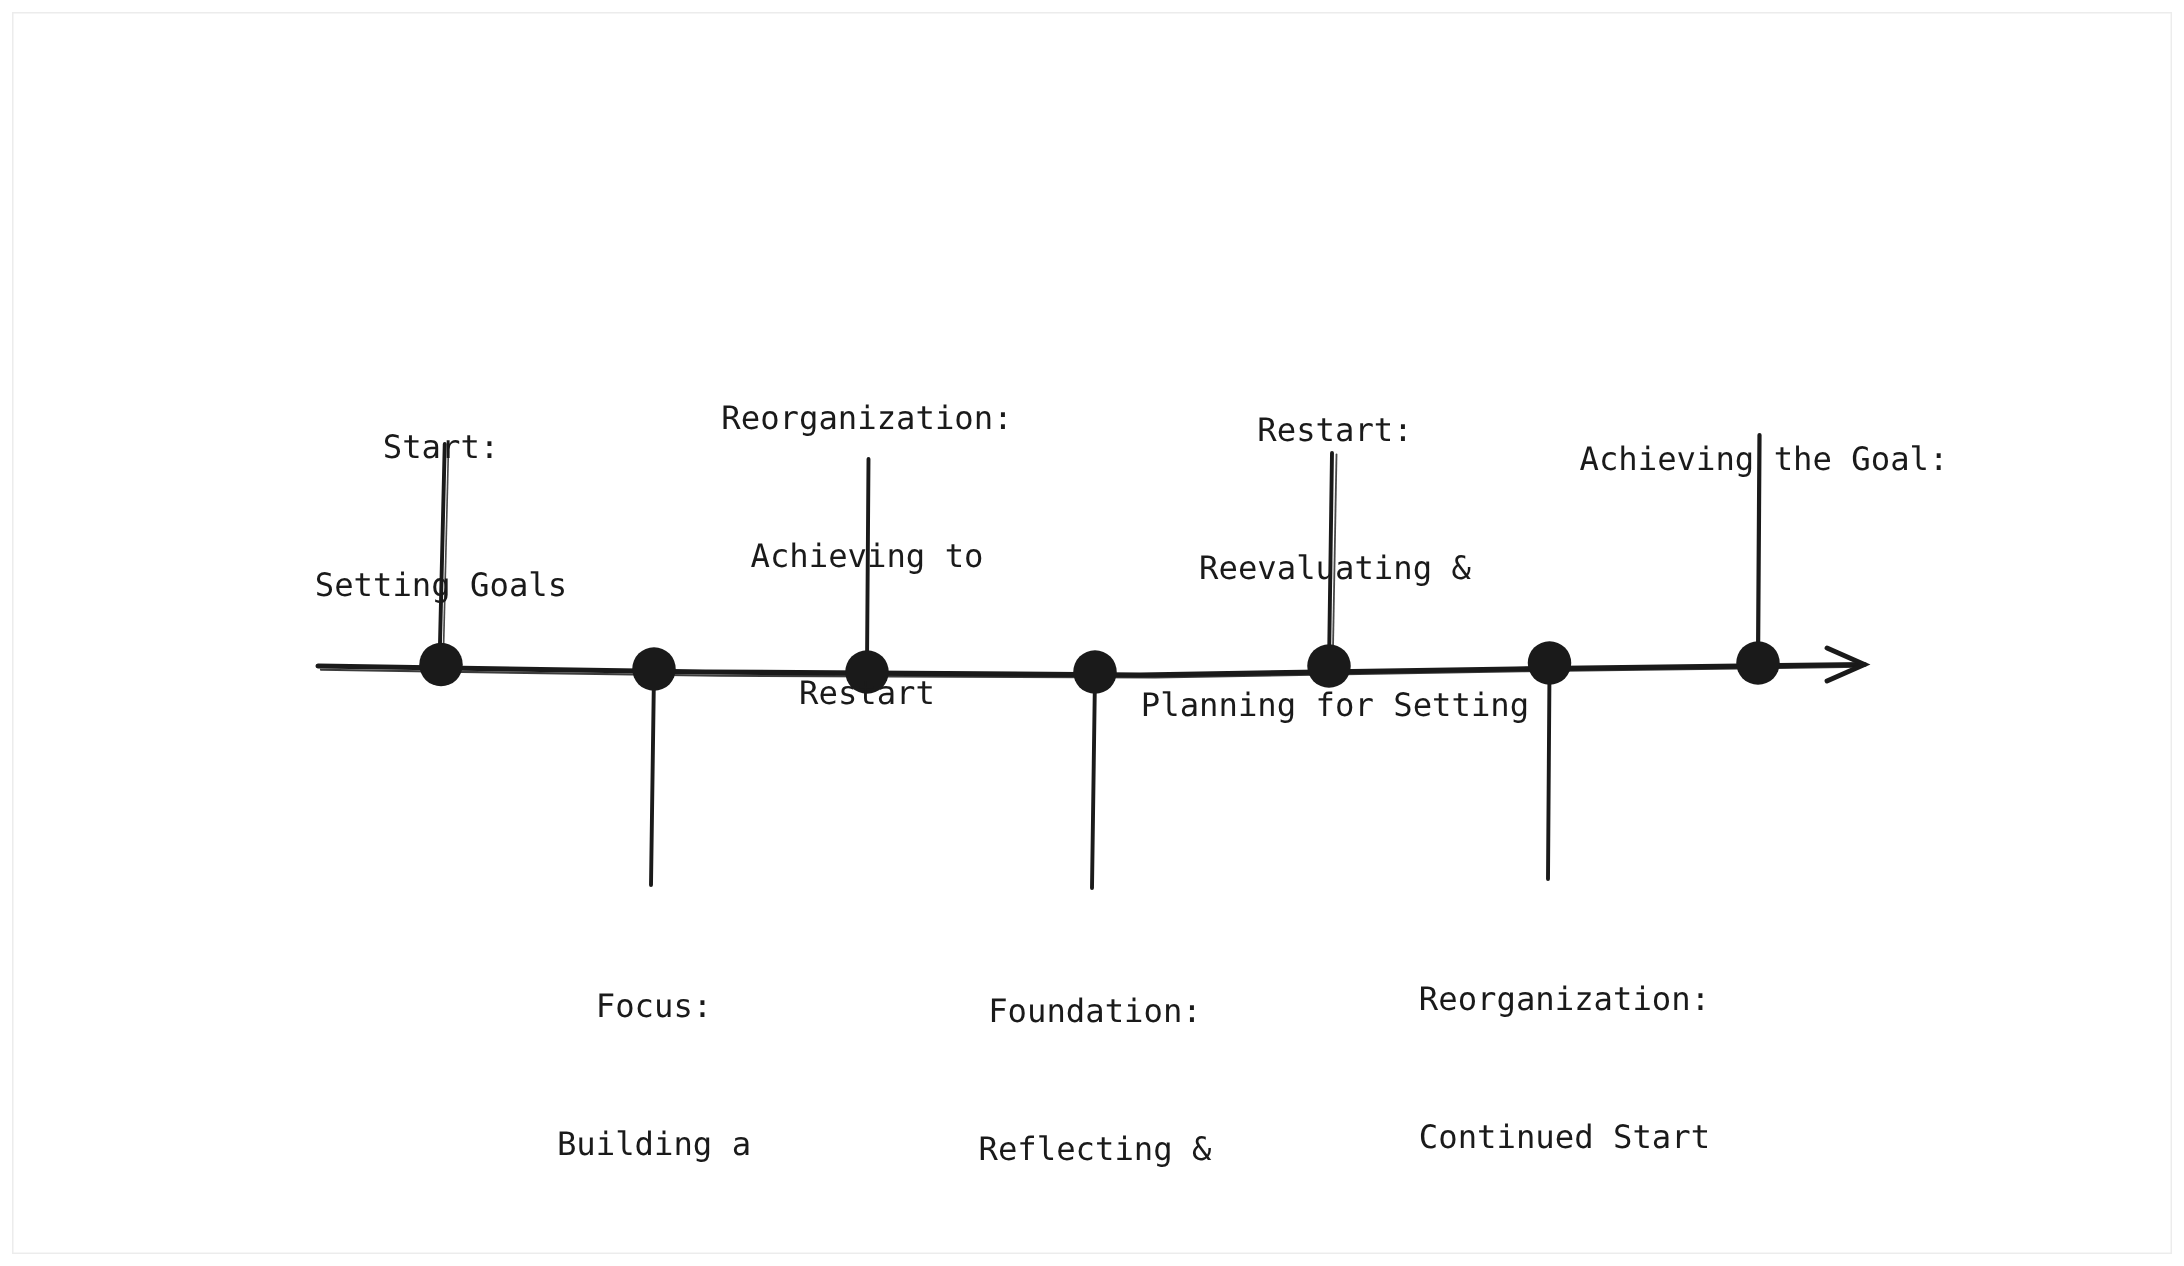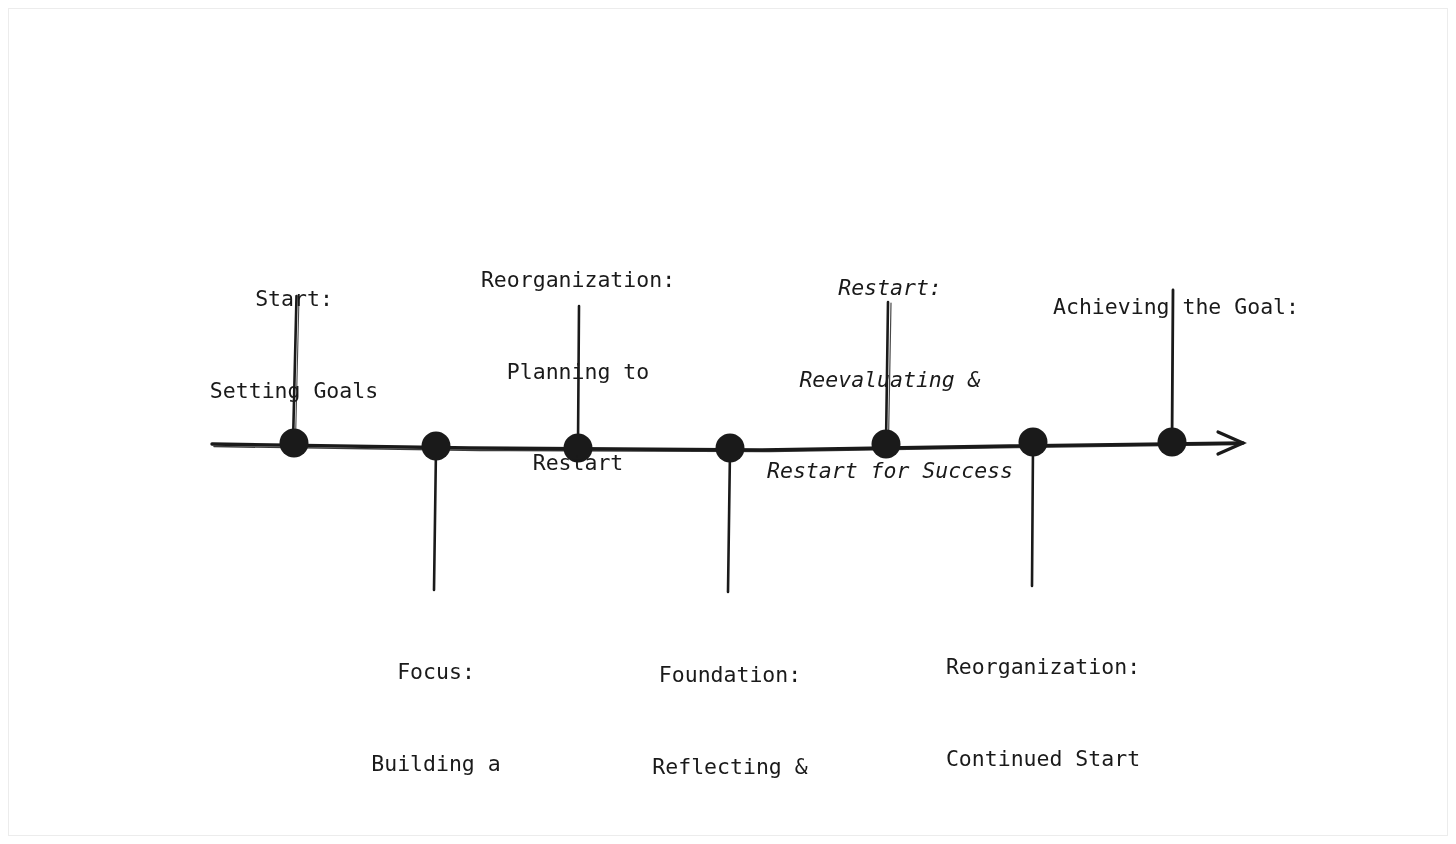--- a/index.html
+++ b/index.html
@@ -113,34 +113,34 @@
   </div>
 
   <div class="label below" style="left:436px; top:596px;">
     <div>Focus:</div>
     <div>Building a</div>
     <div>Strong Foundation</div>
   </div>
 
   <div class="label above" style="left:578px; top:204px;">
     <div>Reorganization:</div>
-    <div>Planning to</div>
+    <div>Achieving to</div>
     <div>Restart</div>
   </div>
 
   <div class="label below" style="left:730px; top:599px;">
     <div>Foundation:</div>
     <div>Reflecting &amp;</div>
     <div>Adapting</div>
   </div>
 
-  <div class="label above" style="left:890px; top:212px;font-style:italic;">
+  <div class="label above" style="left:890px; top:212px;">
     <div>Restart:</div>
     <div>Reevaluating &amp;</div>
-    <div>Restart for Success</div>
+    <div>Planning for Setting</div>
   </div>
 
   <div class="label below" style="left:1043px; top:591px;">
     <div>Reorganization:</div>
     <div>Continued Start</div>
   </div>
 
   <div class="label above" style="left:1176px; top:231px;">
     <div>Achieving the Goal:</div>
   </div>

